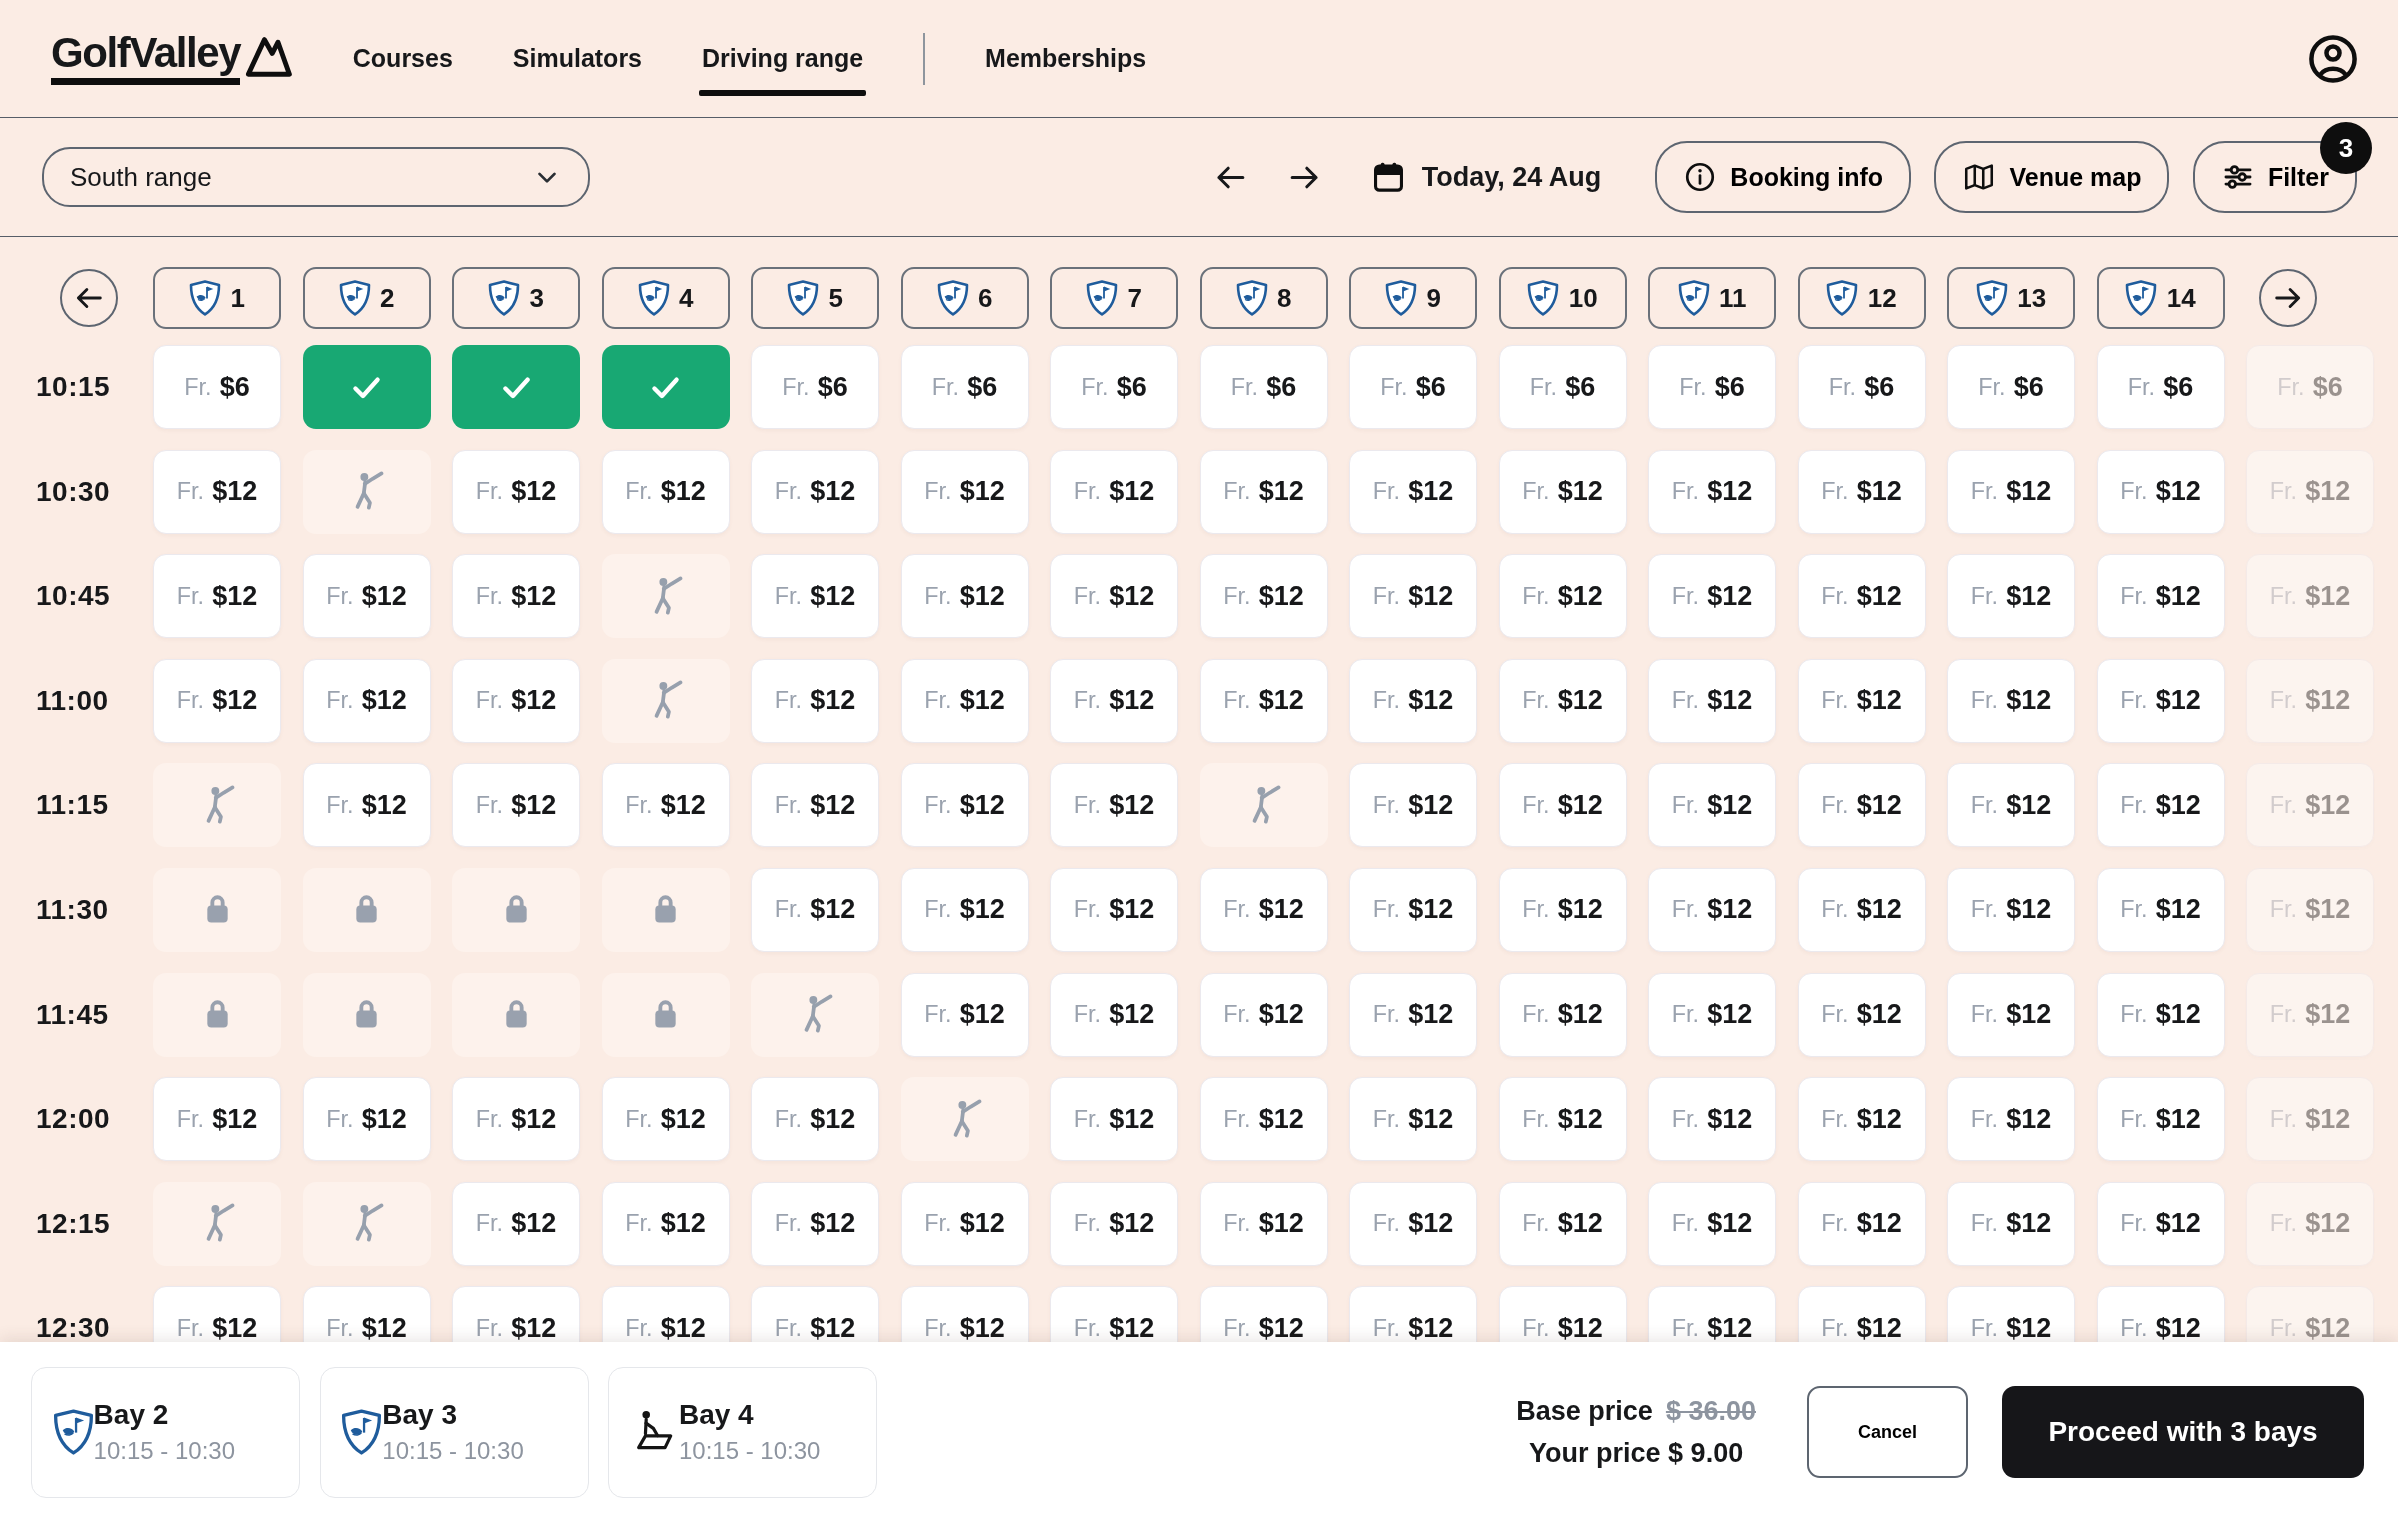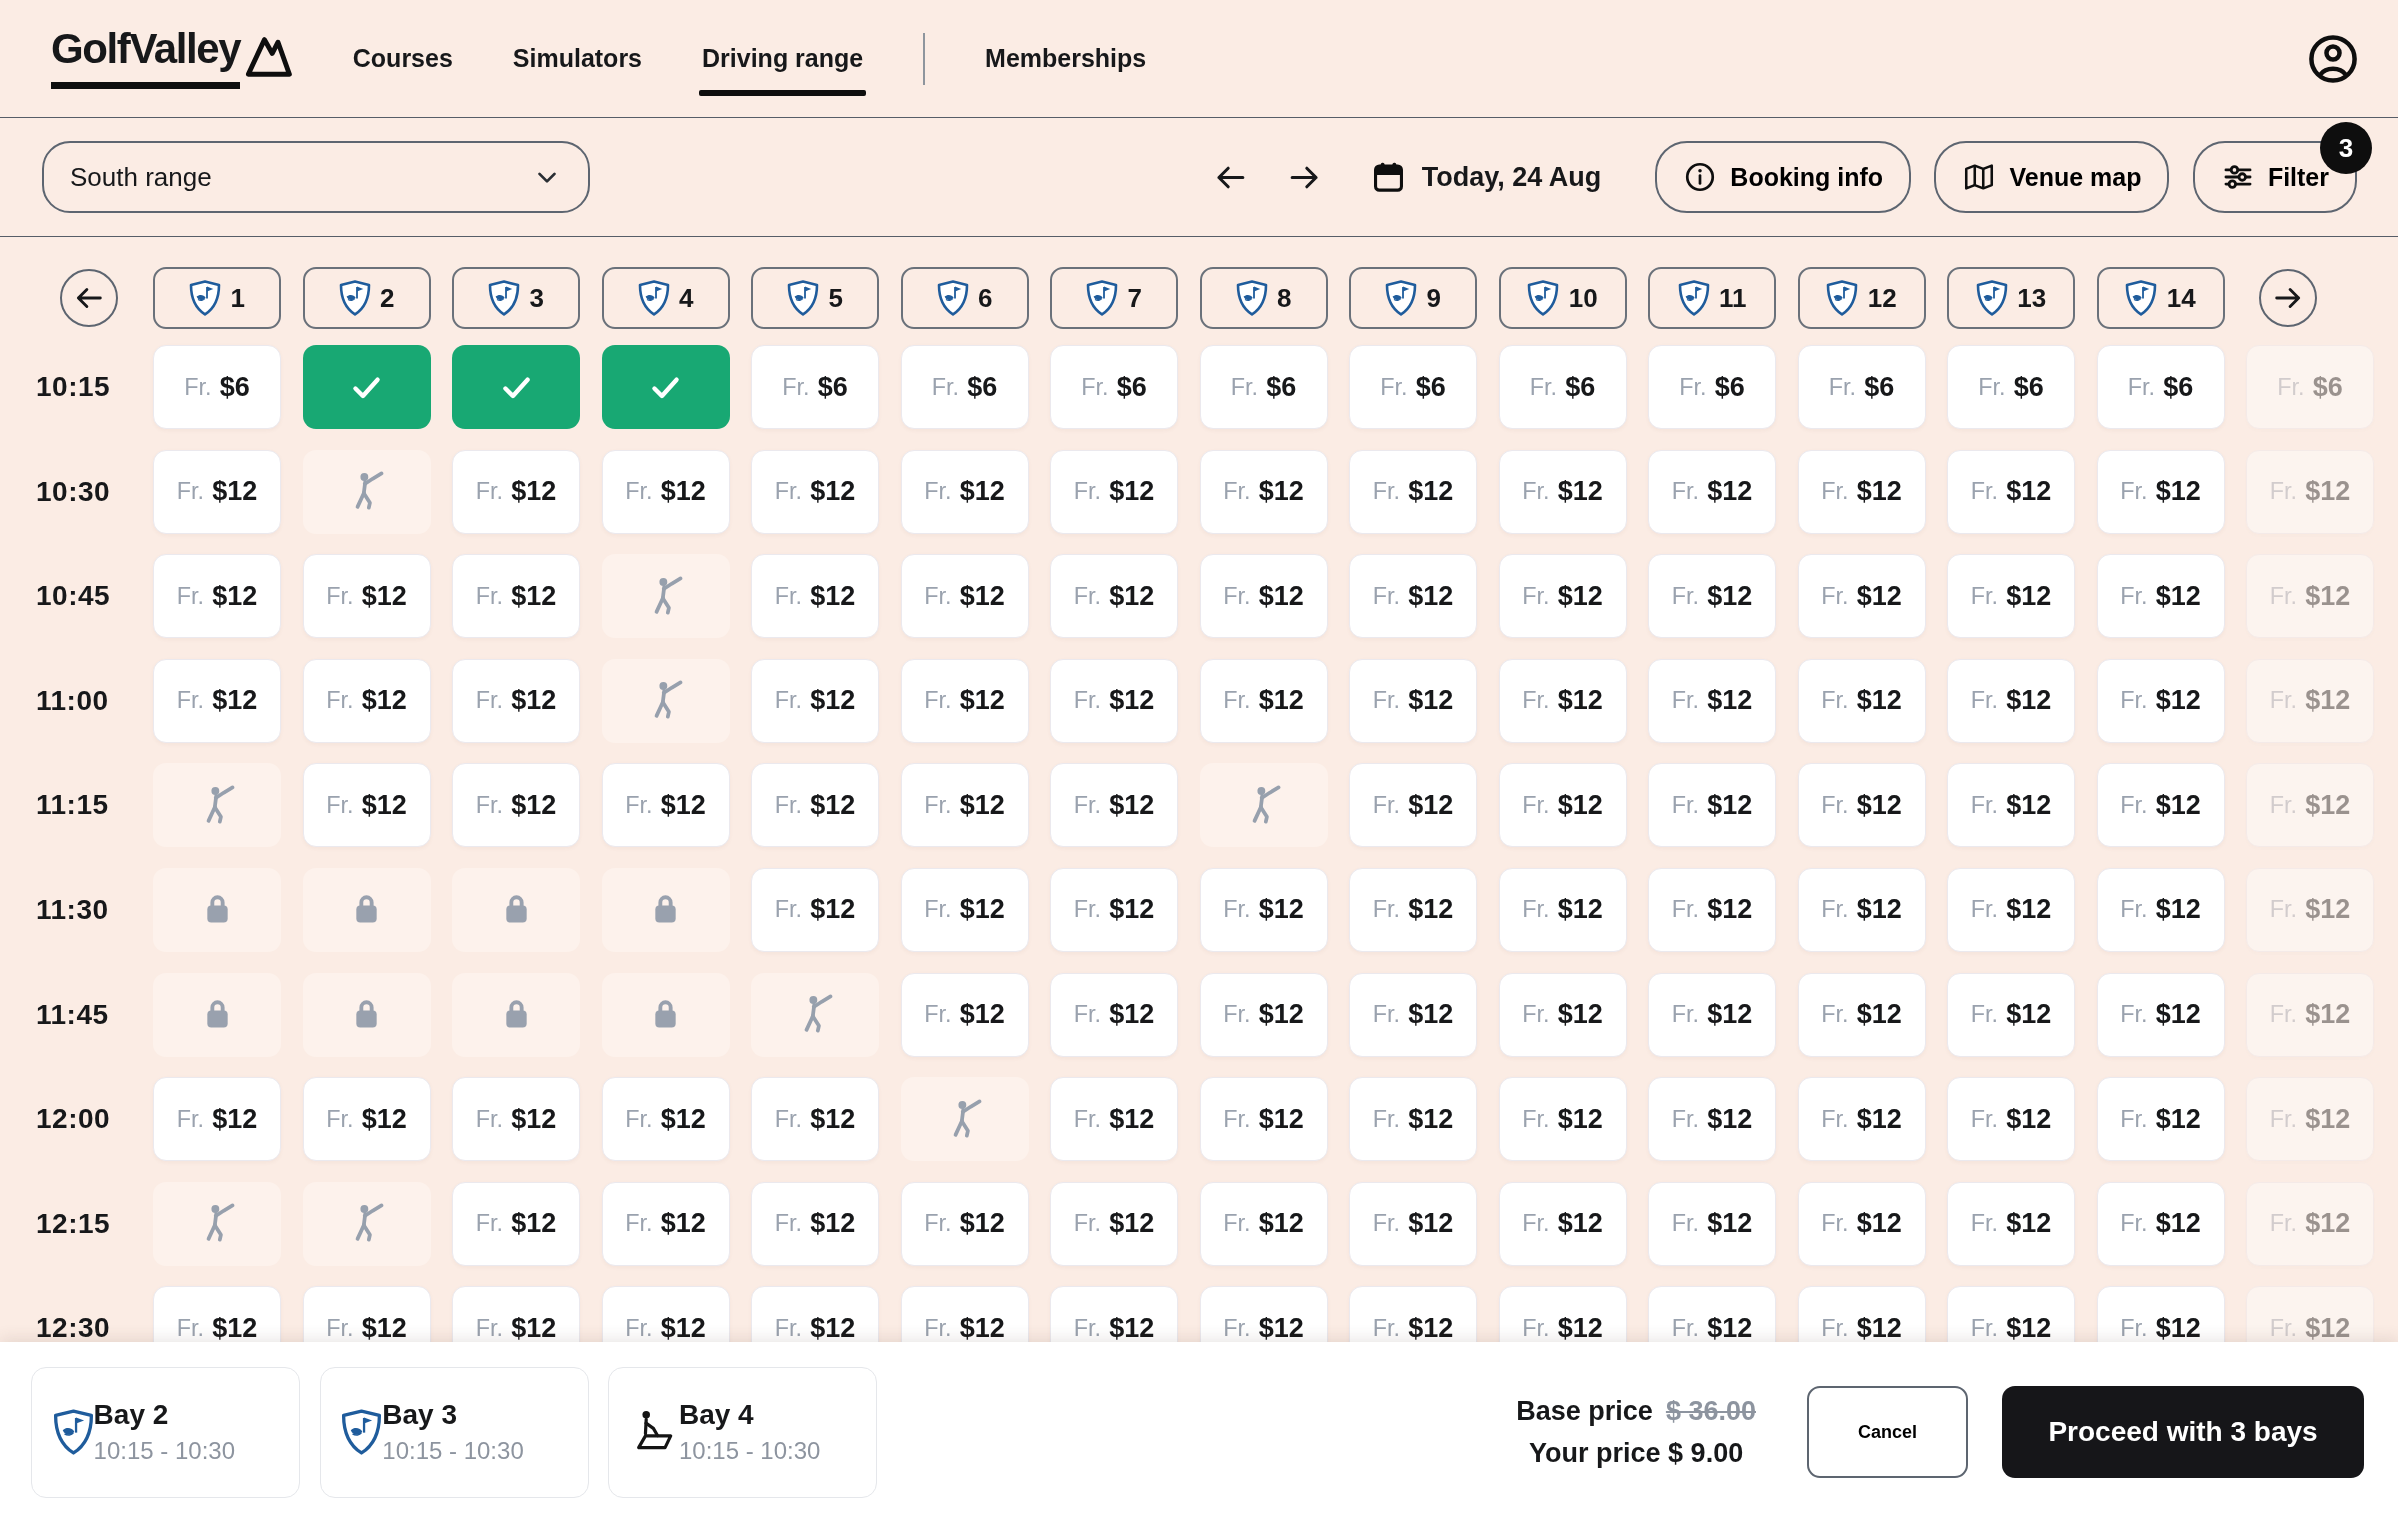--- a/index.html
+++ b/index.html
@@ -7,31 +7,31 @@
   body{
     background:#fbece4;color:#17181a;
     font-family:"Liberation Sans",sans-serif;
     overflow:hidden;position:relative;
   }
   svg{display:block}
 
   
   .navbar{height:118px;border-bottom:1.9px solid #565d67;display:flex;align-items:center;padding:0 39px 0 51px;}
   .logo{display:flex;align-items:center;}
-  .logo-text{font-size:42px;font-weight:800;letter-spacing:-1.4px;line-height:1;padding-bottom:12px;border-bottom:7.5px solid #0e0e0e;}
+  .logo-text{font-size:42px;font-weight:800;letter-spacing:-1.4px;line-height:1;padding-bottom:4px;border-bottom:7.5px solid #0e0e0e;}
   .logo-mountain{margin-left:3.7px;margin-top:-5.6px}
   .nav{display:flex;align-items:center;gap:60px;margin-left:60px;font-size:25px;font-weight:600;}
   .nav-item{position:relative;cursor:pointer;white-space:nowrap}
   .nav-item.active::after{content:"";position:absolute;left:-2.8px;right:-2.8px;bottom:-22.5px;height:5.6px;background:#0e0e0e;border-radius:1.9px}
   .nav-divider{width:1.9px;height:52px;background:#8e959d}
   .avatar-wrap{margin-left:auto}
 
   
   .toolbar{height:119px;border-bottom:1.9px solid #565d67;display:flex;align-items:center;padding:0 42px;}
-  .range-select{width:548px;height:72px;border:2.8px solid #5d6570;border-radius:28px;display:flex;align-items:center;padding:0 26px;font-size:26px;cursor:pointer;background:transparent}
+  .range-select{width:548px;height:60px;border:2.8px solid #5d6570;border-radius:28px;display:flex;align-items:center;padding:0 26px;font-size:26px;cursor:pointer;background:transparent}
   .range-select .chev{margin-left:auto}
   .tb-right{margin-left:auto;display:flex;align-items:center}
   .icon-btn{background:none;border:none;cursor:pointer;padding:0;display:flex;align-items:center}
   .arrow-gap{margin-right:37px}
   .date-group{display:flex;align-items:center;margin-left:47px;margin-right:54px}
   .date-label{font-size:27px;font-weight:700;margin-left:15px;white-space:nowrap}
   .pill{height:72px;border:2.8px solid #5d6570;border-radius:32px;display:flex;align-items:center;gap:13px;padding:0 26px;font-size:25px;font-weight:600;background:transparent;cursor:pointer;white-space:nowrap}
   .pill+.pill{margin-left:23.4px}
   .filter-wrap{position:relative;margin-left:23.4px}
   .filter-badge{position:absolute;top:-19px;right:-15px;width:52px;height:52px;border-radius:50%;background:#0e0e0e;color:#fff;font-size:26px;font-weight:700;display:flex;align-items:center;justify-content:center}

